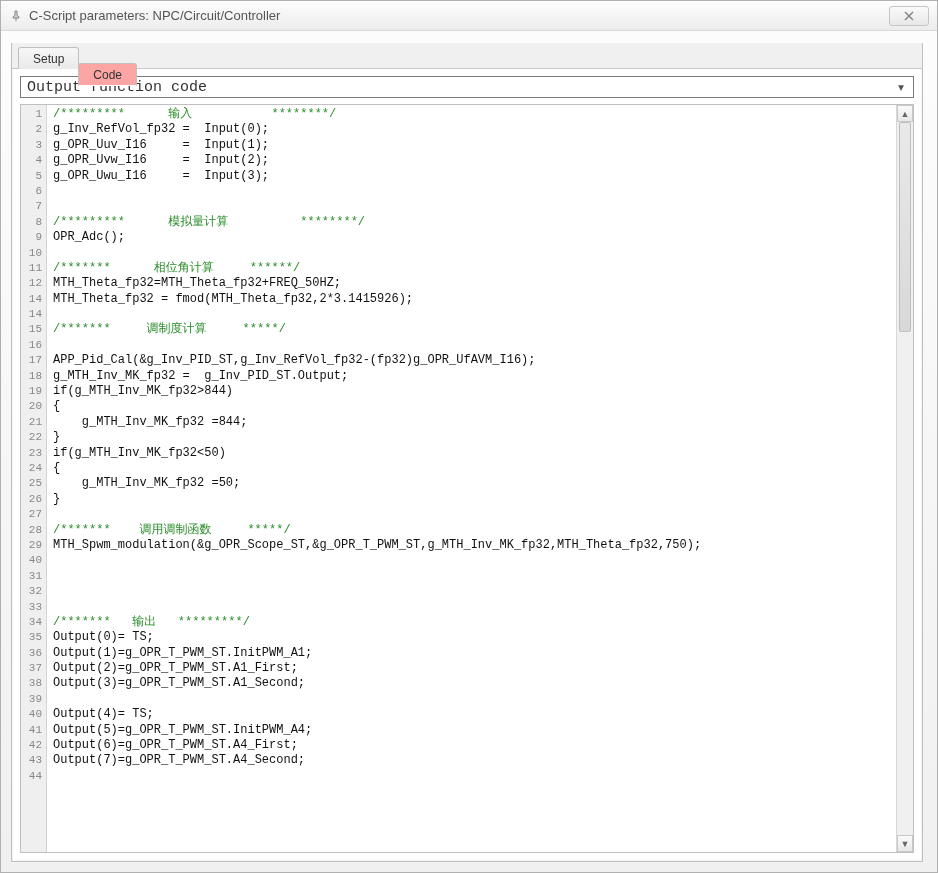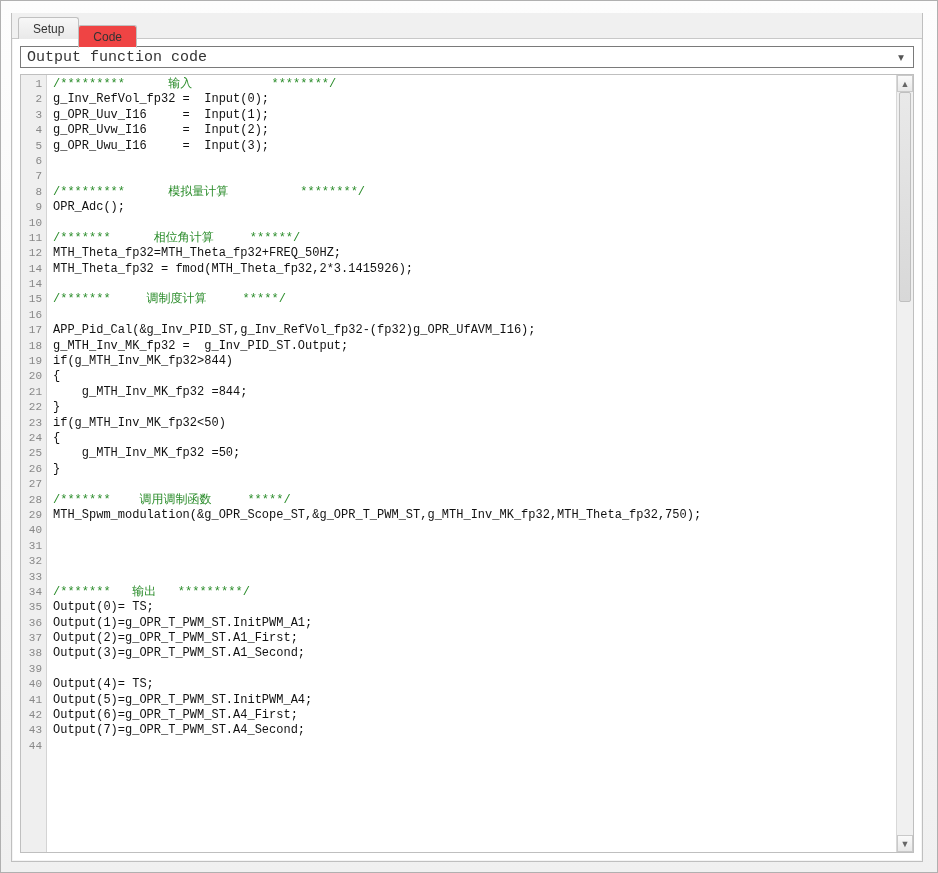--- a/index.html
+++ b/index.html
@@ -80,23 +80,23 @@
     color: #333;
     border: 1px solid #c0c0c0;
     border-bottom: none;
     background: linear-gradient(#f7f7f7,#e9e9e9);
     border-radius: 3px 3px 0 0;
     margin-right: -1px;
     position: relative;
     top: 1px;
   }
   .tab.active {
-    background: #ef4444;
+    background: #fca5a5;
     border-bottom: 1px solid #fff;
-    top: 10px;
+    top: 18px;
     z-index: 2;
   }
   .dropdown-row {
     padding: 6px 8px 6px 8px;
   }
   .dropdown {
     width: 100%;
     height: 22px;
     border: 1px solid #7a7a7a;
     background: #fff;
@@ -193,20 +193,34 @@
   .btn.disabled {
     color: #a0a0a0;
   }
   .gutter-line { height: 15.4px; }
   .code-line { height: 15.4px; }
 </style>
 </head>
 <body>
 
 <div class="window">
+  <div class="titlebar">
+    <span class="pin">
+      <svg width="12" height="12" viewBox="0 0 12 12">
+          <path d="M5 1 L7 1 L7 5 L9 7 L9 8 L3 8 L3 7 L5 5 Z M6 8 L6 11" stroke="#888" stroke-width="1" fill="#ccc"></path>
+        </svg>
+    </span>
+    <span class="title">C-Script parameters: NPC/Circuit/Controller</span>
+    <span class="spacer"></span>
+    <span class="close">
+      <svg width="12" height="10" viewBox="0 0 12 10">
+          <path d="M2 1 L10 9 M10 1 L2 9" stroke="#888" stroke-width="1.6"></path>
+        </svg>
+    </span>
+  </div>
 
   <div class="content">
     <div class="panel">
       <div class="tabs">
         <div class="tab">Setup</div>
         <div class="tab active">Code</div>
       </div>
 
       <div class="dropdown-row">
         <div class="dropdown">

